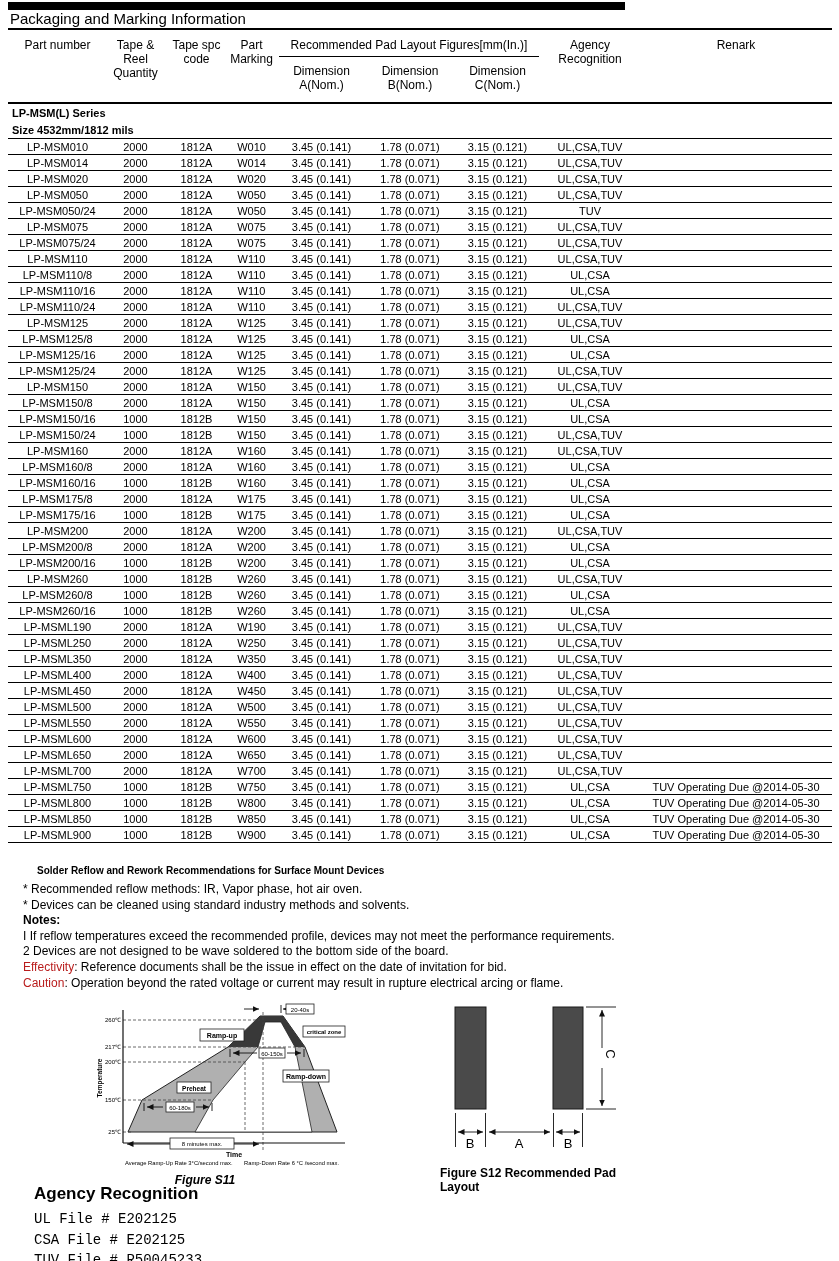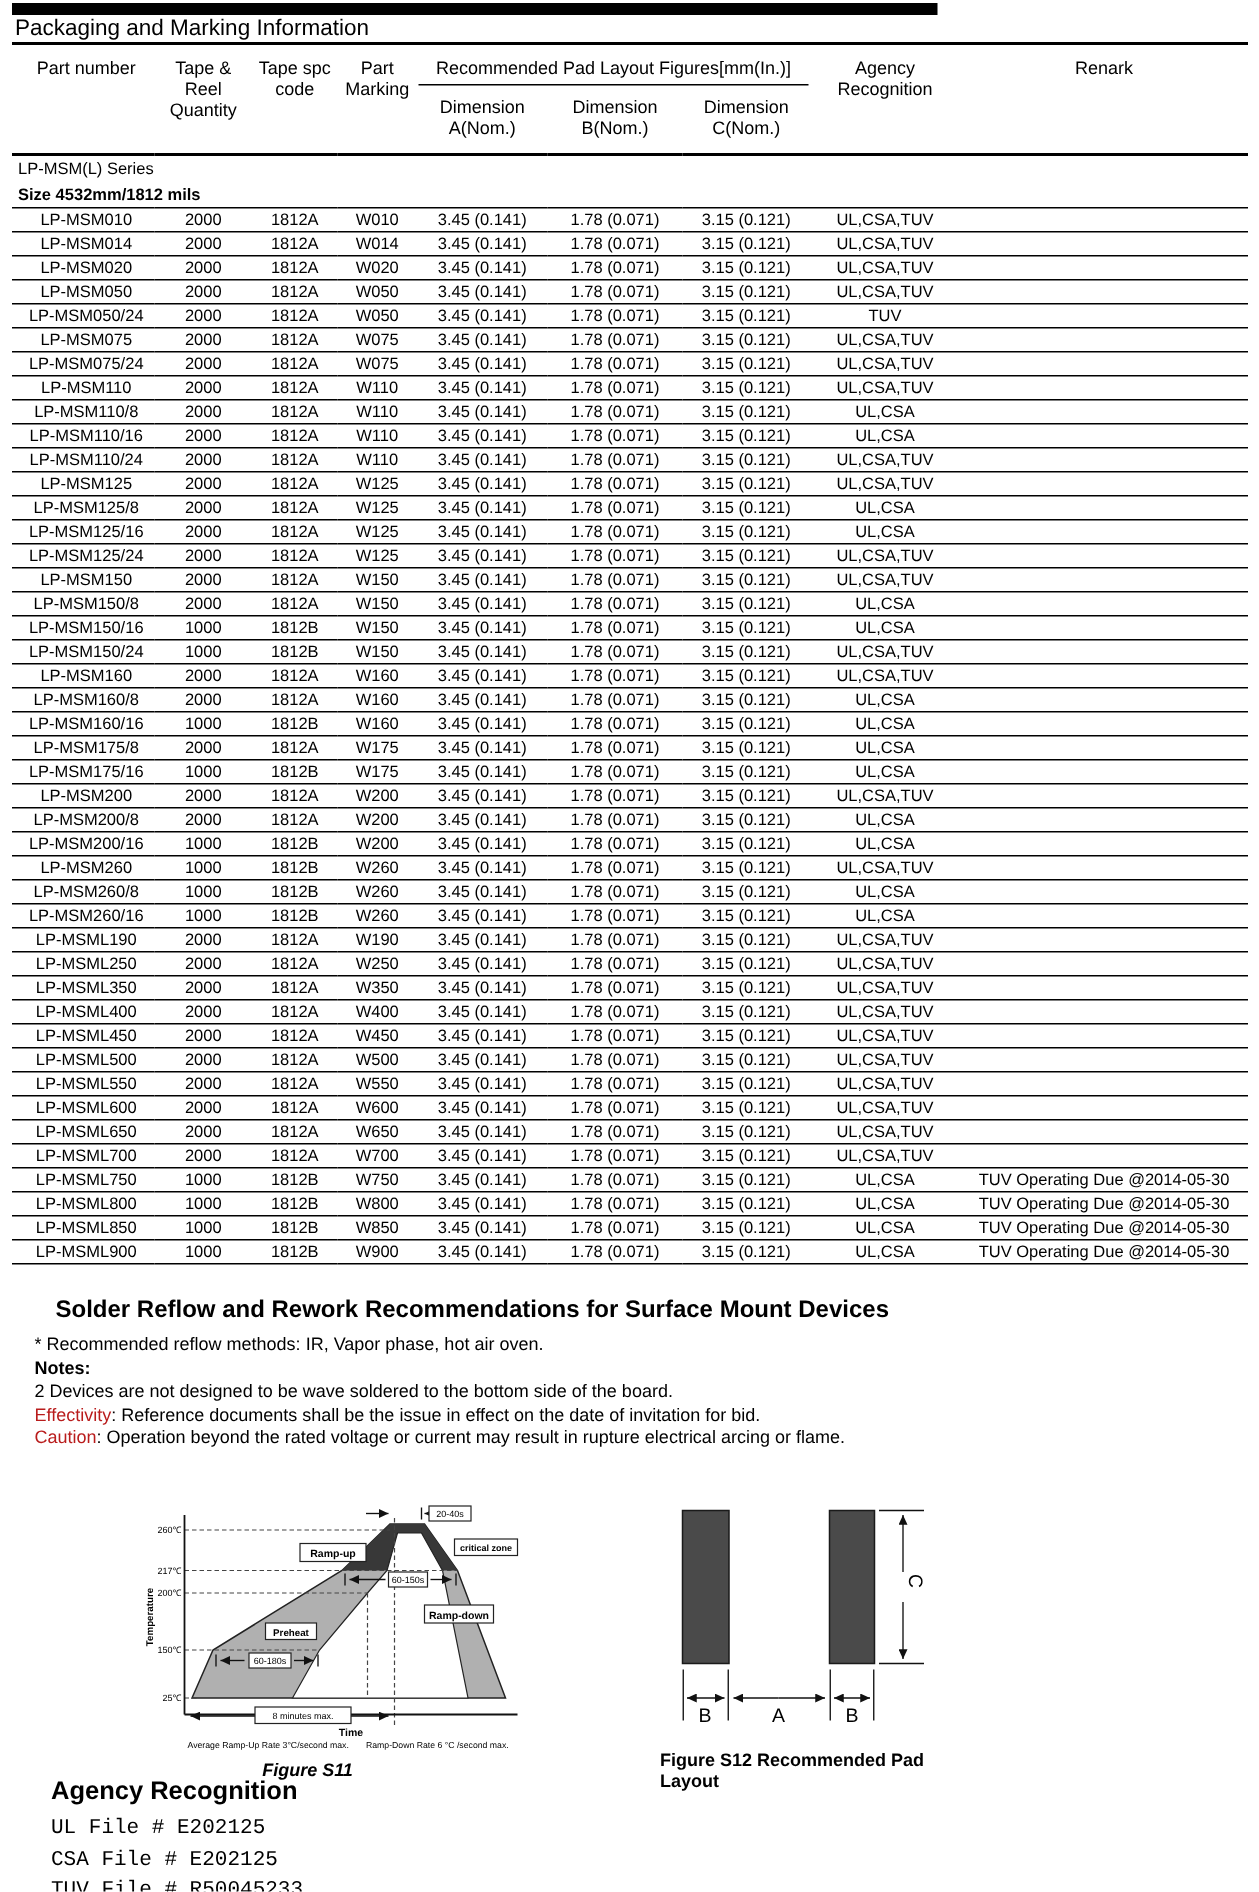--- a/index.html
+++ b/index.html
@@ -13,28 +13,28 @@
             table-layout:fixed;font-size:11px;}
   .pkg th,.pkg td{padding:0;font-weight:normal;}
   .pkg thead th{font-size:12px;vertical-align:top;padding-top:7px;text-align:center;
                 border-bottom:2px solid #000;}
   .pkg thead th.group{border-bottom:none;padding-top:7px;}
   .pkg thead tr.r1{height:26px;}
   .pkg thead tr.r2 th{height:38px;}
   .pre{white-space:pre-line;}
   .group-label{display:inline-block;border-bottom:1px solid #000;padding:0 12px 4px 12px;}
   th.c-part,td.c-part{text-align:left;padding-left:4px;}
-  tr.series-row td{height:17px;font-weight:normal;vertical-align:middle;margin-left:24px;}
+  tr.series-row td{height:17px;font-weight:bold;vertical-align:middle;margin-left:24px;}
   tr.size-row td{height:17px;font-weight:bold;vertical-align:middle;border-bottom:1px solid #000;}
   tr.data-row{height:16px;}
   tr.data-row td{border-bottom:1px solid #000;text-align:center;white-space:nowrap;
                  overflow:hidden;vertical-align:middle;}
 
   .solder{position:absolute;left:0;top:857px;width:839px;}
-  .solder h2{margin:8px 0 7px 37px;font-size:16px;font-weight:bold;}
+  .solder h2{margin:8px 0 7px 37px;font-size:10px;font-weight:bold;}
   .solder .line{margin:0 0 3.6px 23px;font-size:12px;line-height:12px;}
   .solder .bold{font-weight:bold;}
   .red{color:#b91c1c;}
 
   svg{font-family:"Liberation Sans",sans-serif;}
   .fig-s11{position:absolute;left:92px;top:1000px;width:340px;height:172px;}
   .fig-s12{position:absolute;left:440px;top:1000px;width:200px;height:155px;}
   .cap-s11{position:absolute;left:150px;top:1173px;width:110px;text-align:center;
            font-weight:bold;font-size:12px;font-style:italic;}
   .cap-s12{position:absolute;left:440px;top:1166px;width:195px;text-align:left;
@@ -590,21 +590,23 @@
         <td>3.15 (0.121)</td>
         <td>UL,CSA</td>
         <td>TUV Operating Due @2014-05-30</td>
       </tr>
     </tbody>
 </table>
 
 <section class="solder">
   <h2>Solder Reflow and Rework Recommendations for Surface Mount Devices</h2>
   <div class="line">* Recommended reflow methods: IR, Vapor phase, hot air oven.</div>
+  <div class="line">* Devices can be cleaned using standard industry methods and solvents.</div>
   <div class="line bold">Notes:</div>
+  <div class="line">I  If reflow temperatures exceed the recommended profile, devices may not meet the performance requirements.</div>
   <div class="line">2  Devices are not designed to be wave soldered to the bottom side of the board.</div>
   <div class="line"><span class="red">Effectivity</span><span>: Reference documents shall be the issue in effect on the date of invitation for bid.</span></div>
   <div class="line"><span class="red">Caution</span><span>: Operation beyond the rated voltage or current may result in rupture electrical arcing or flame.</span></div>
 </section>
 
 <svg class="fig-s11" viewBox="0 0 340 172">
   <defs>
     <marker id="ah" markerWidth="7" markerHeight="6" refX="6.5" refY="3" orient="auto" markerUnits="userSpaceOnUse">
       <path d="M0,0 L6.5,3 L0,6 Z" fill="#111"></path>
     </marker>

